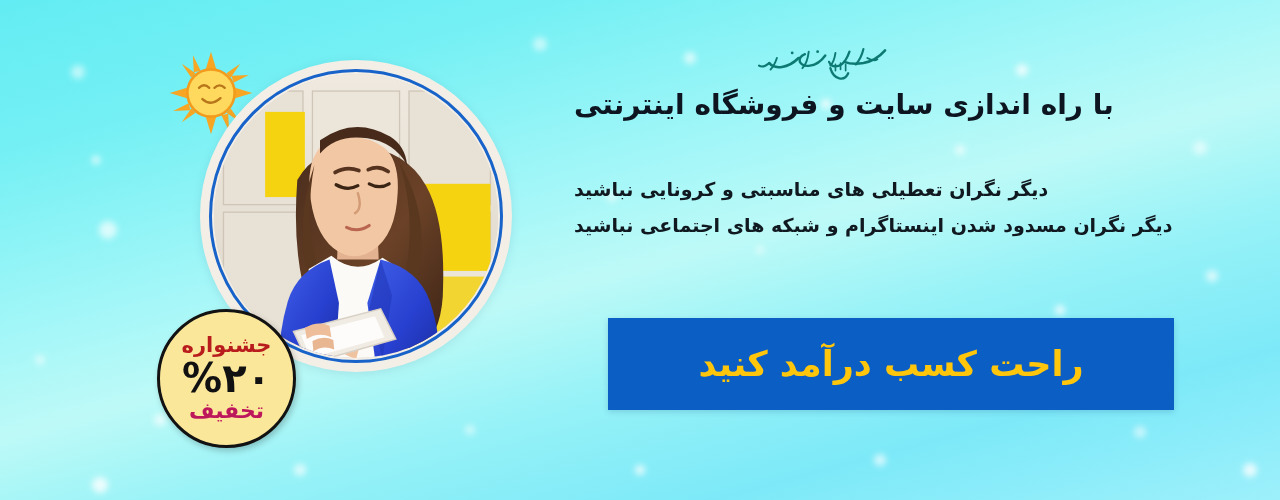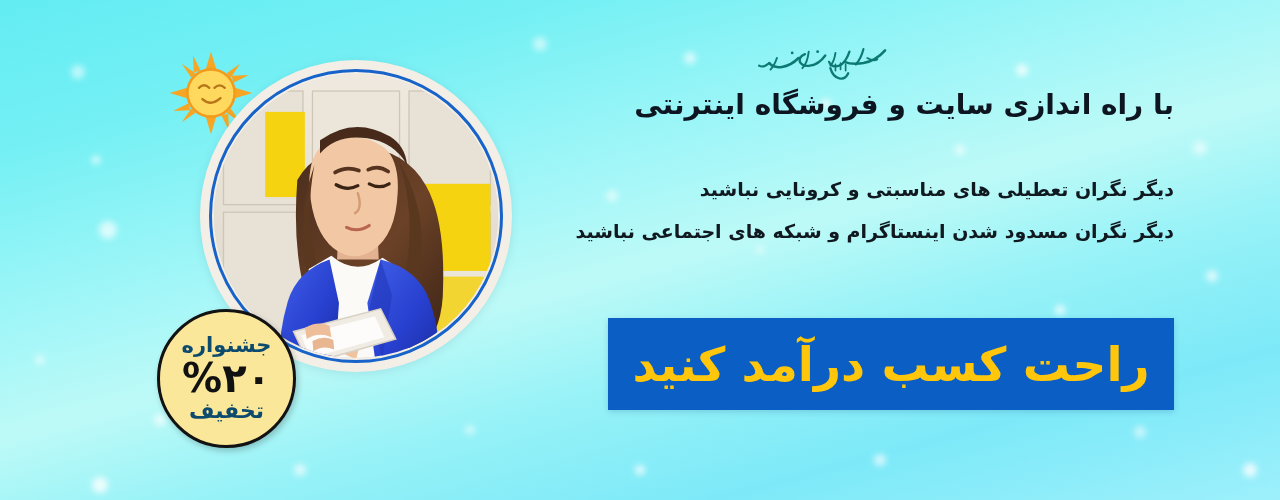--- a/index.html
+++ b/index.html
@@ -80,48 +80,48 @@
     box-shadow: 2px 3px 6px rgba(0,0,0,0.22);
     display: flex;
     flex-direction: column;
     align-items: center;
     justify-content: center;
     box-sizing: border-box;
   }
   .badge-top {
     font-size: 21px;
     font-weight: bold;
-    color: #0c4a6e;
+    color: #b91c1c;
     line-height: 1;
     margin-bottom: 1px;
   }
   .badge-value {
     font-size: 40px;
     font-weight: bold;
     color: #111111;
     line-height: 1.05;
     letter-spacing: -1px;
     text-align: right;
   }
   .badge-bottom {
     font-size: 22px;
     font-weight: bold;
-    color: #0c4a6e;
+    color: #be185d;
     line-height: 1;
     margin-top: 1px;
   }
 
   
   .content {
     position: absolute;
     right: 106px;
     top: 0;
     width: 600px;
     height: 500px;
-    text-align: right;
+    text-align: left;
   }
   .logo {
     position: absolute;
     right: 386px;
     top: 36px;
     width: 140px;
     height: 58px;
   }
   .headline {
     position: absolute;
@@ -135,37 +135,37 @@
   }
   .subline {
     position: absolute;
     right: 0;
     width: 600px;
     font-size: 19px;
     font-weight: bold;
     color: #101820;
   }
   .subline-1 { top: 178px; }
-  .subline-2 { top: 220px; }
+  .subline-2 { top: 214px; }
 
   
   .cta {
     position: absolute;
     left: 608px;
     top: 318px;
     width: 566px;
     height: 92px;
     background: #0b5ec4;
     display: flex;
     align-items: center;
     justify-content: center;
     box-shadow: 0 2px 6px rgba(10,60,120,0.18);
   }
   .cta-text {
-    font-size: 47px;
+    font-size: 35px;
     font-weight: bold;
     color: #ffc60b;
     line-height: 1;
     white-space: nowrap;
   }
 </style>
 </head>
 <body>
 
 <div class="banner">

